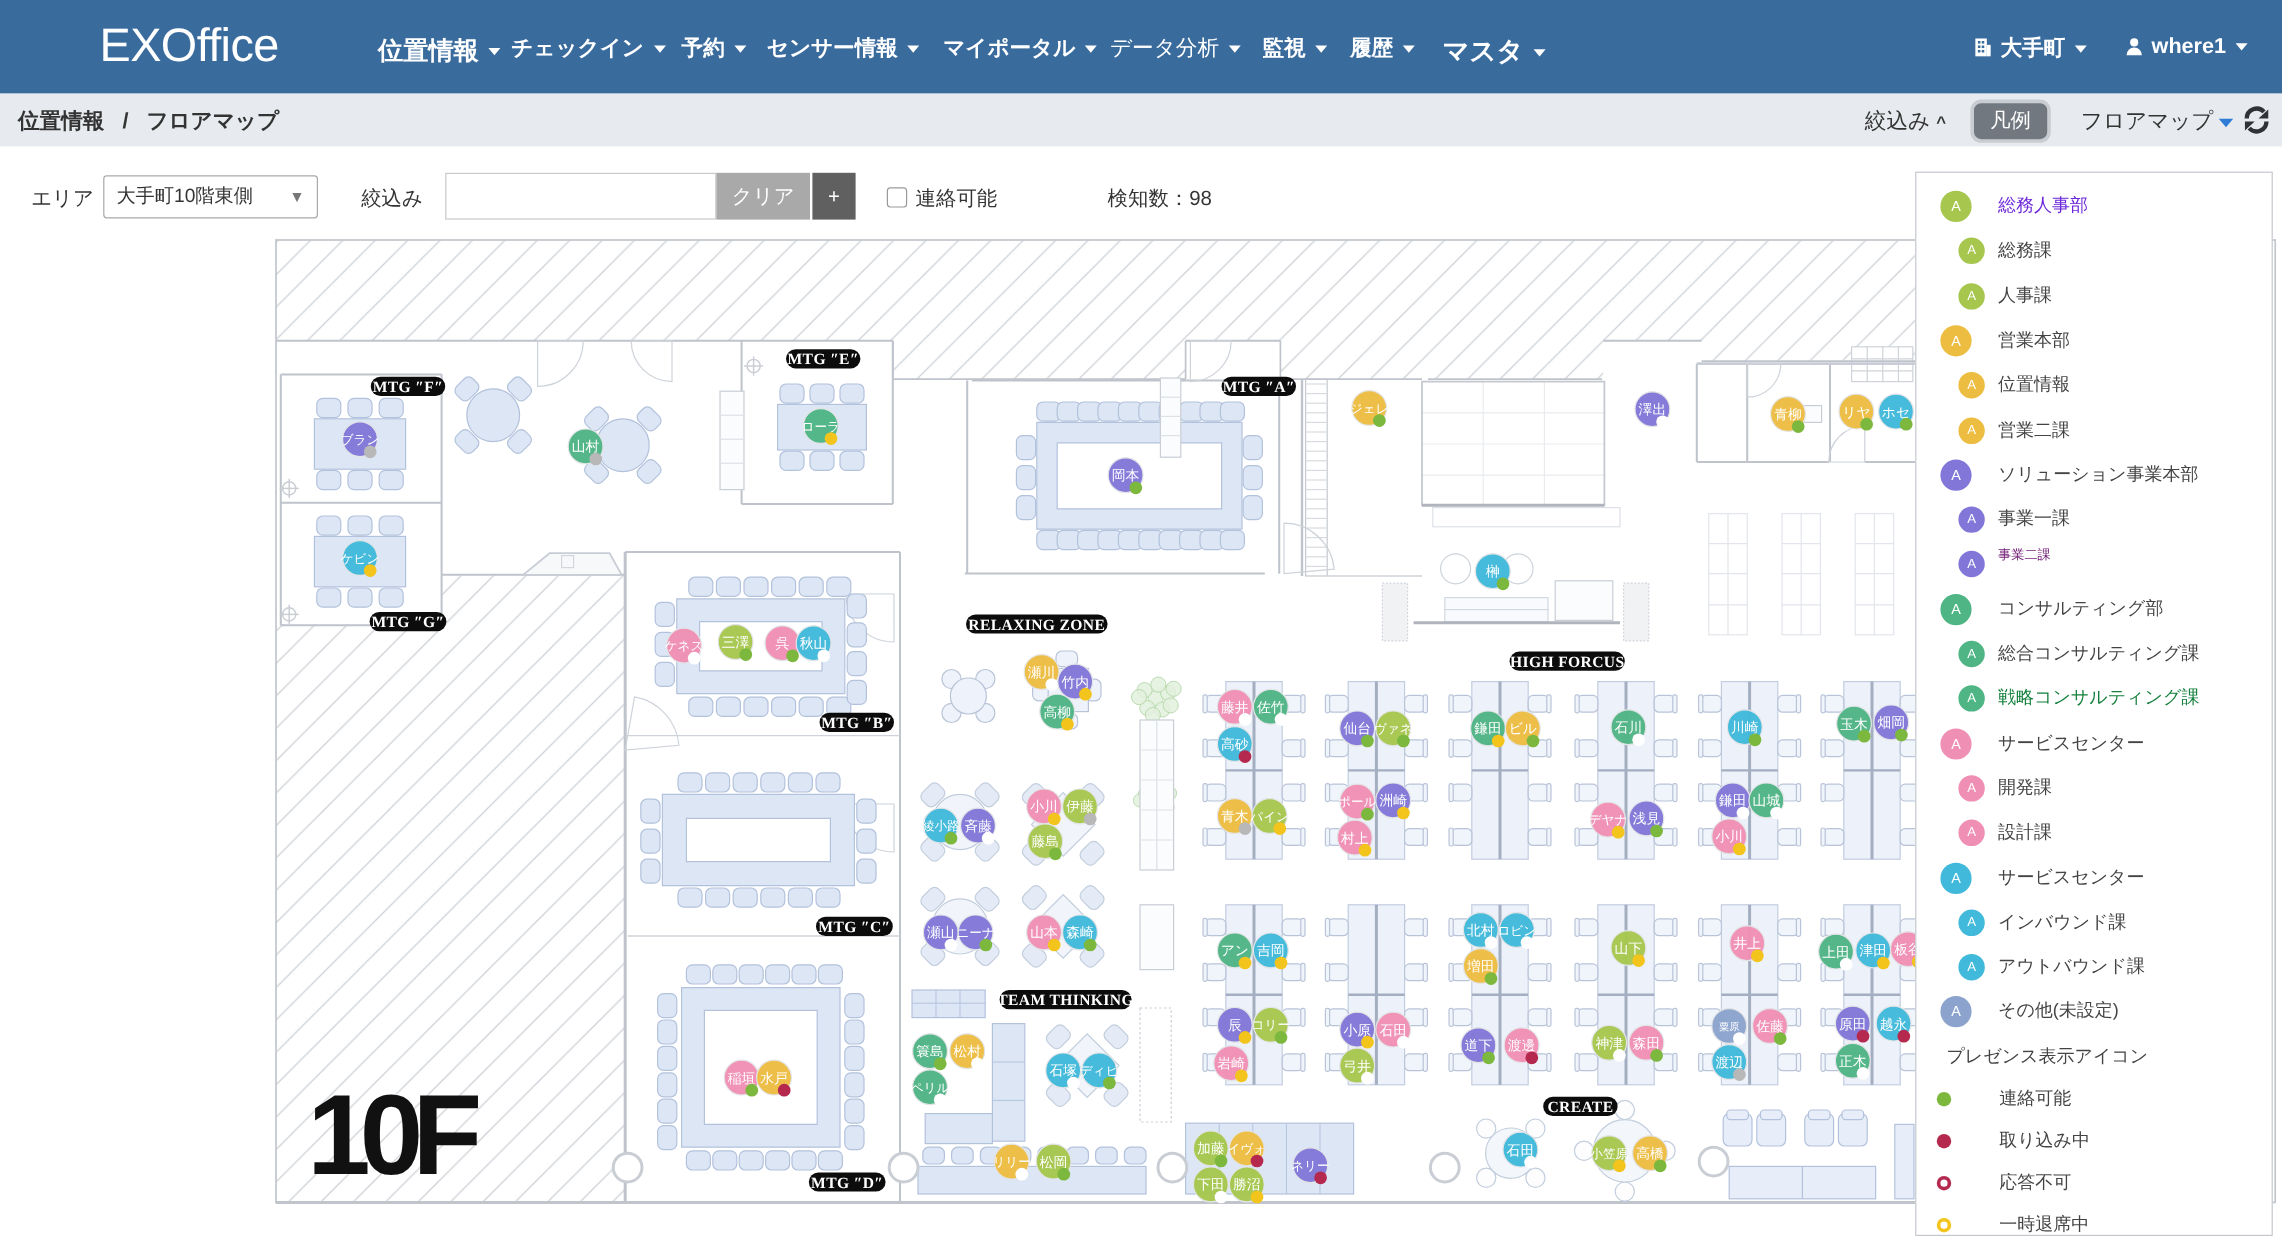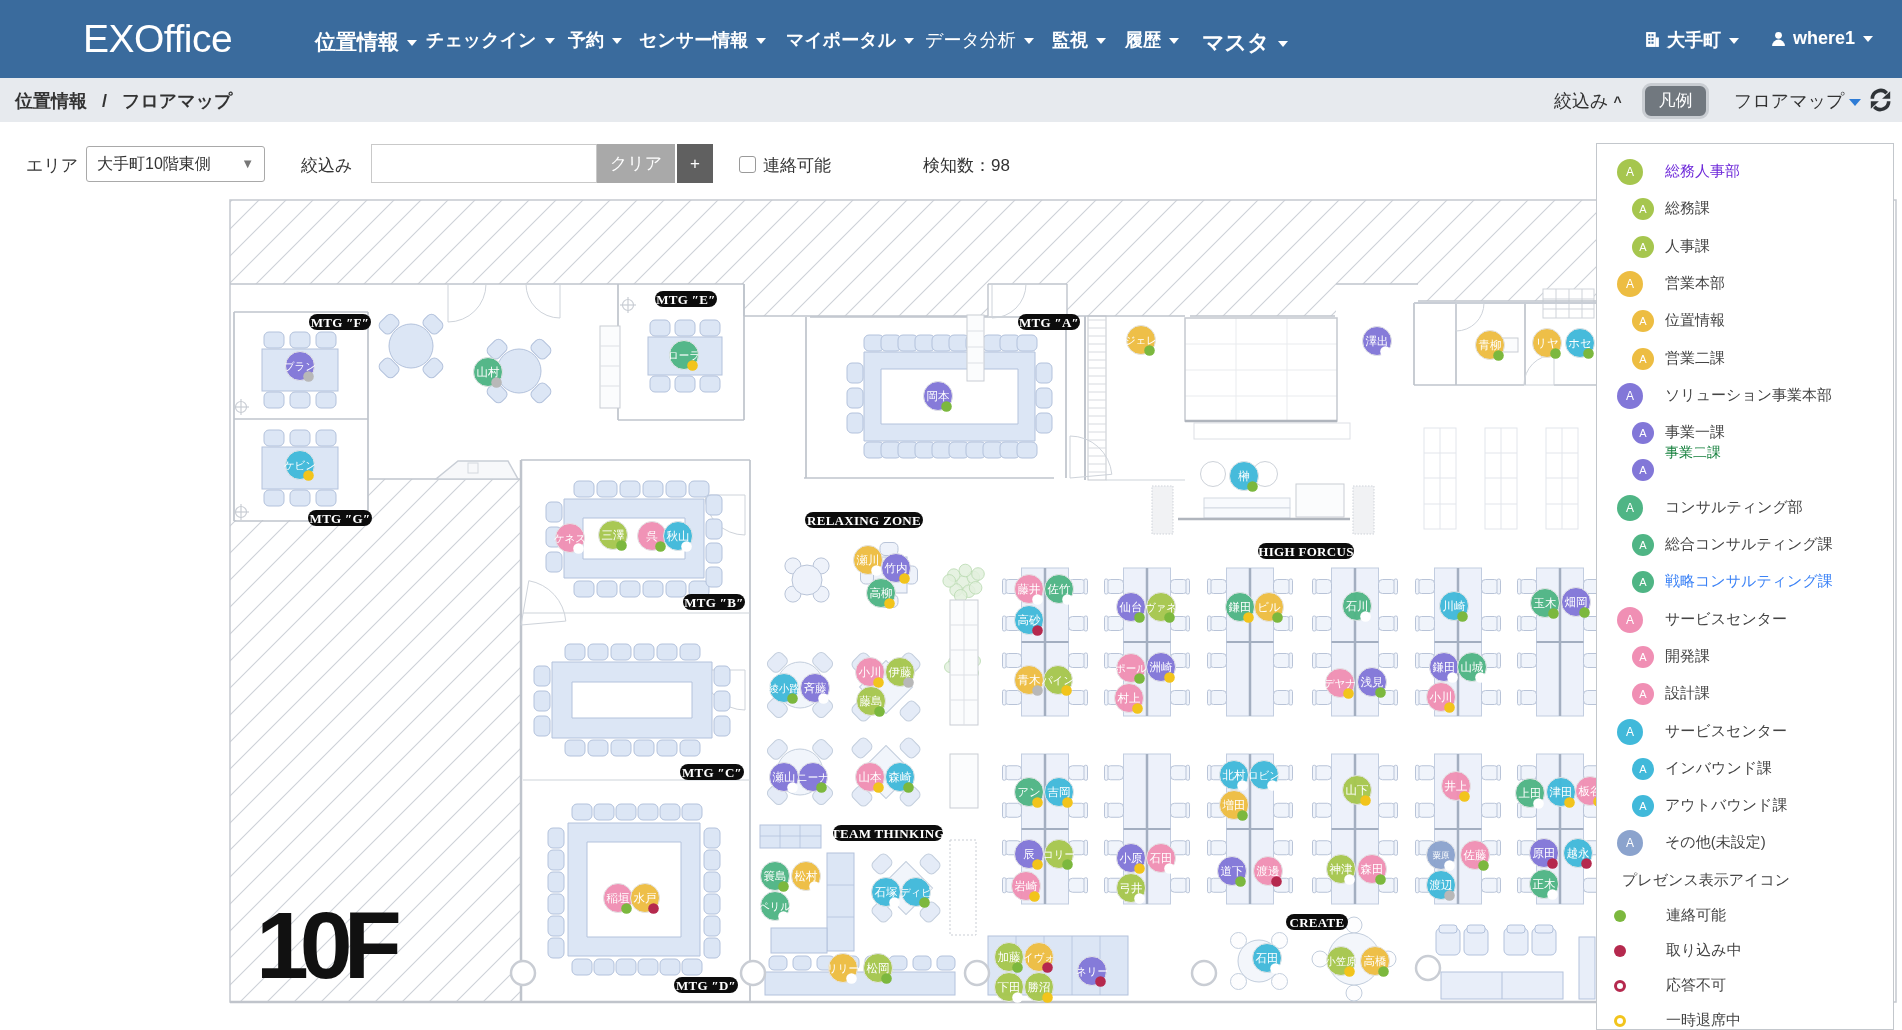--- a/index.html
+++ b/index.html
@@ -1465,27 +1465,27 @@
     <div style="position:absolute;left:68px;top:129.9px;font-size:15px;color:#444;white-space:nowrap">営業本部</div>
     <div style="position:absolute;left:35px;top:166.2px;width:22px;height:22px;border-radius:50%;background:#edbd42;color:#fff;text-align:center;line-height:22px;font-size:11px">A</div>
     <div style="position:absolute;left:68px;top:167.2px;font-size:15px;color:#444;white-space:nowrap">位置情報</div>
     <div style="position:absolute;left:35px;top:203.5px;width:22px;height:22px;border-radius:50%;background:#edbd42;color:#fff;text-align:center;line-height:22px;font-size:11px">A</div>
     <div style="position:absolute;left:68px;top:204.5px;font-size:15px;color:#444;white-space:nowrap">営業二課</div>
     <div style="position:absolute;left:20px;top:238.8px;width:26px;height:26px;border-radius:50%;background:#8277d8;color:#fff;text-align:center;line-height:26px;font-size:12px">A</div>
     <div style="position:absolute;left:68px;top:241.8px;font-size:15px;color:#444;white-space:nowrap">ソリューション事業本部</div>
     <div style="position:absolute;left:35px;top:278.1px;width:22px;height:22px;border-radius:50%;background:#8277d8;color:#fff;text-align:center;line-height:22px;font-size:11px">A</div>
     <div style="position:absolute;left:68px;top:279.1px;font-size:15px;color:#444;white-space:nowrap">事業一課</div>
     <div style="position:absolute;left:35px;top:315.4px;width:22px;height:22px;border-radius:50%;background:#8277d8;color:#fff;text-align:center;line-height:22px;font-size:11px">A</div>
-    <div style="position:absolute;left:68px;top:300px;font-size:14px;color:#15803d;white-space:nowrap">事業二課</div>
+    <div style="position:absolute;left:68px;top:311px;font-size:11px;color:#701a75;white-space:nowrap">事業二課</div>
     <div style="position:absolute;left:20px;top:350.7px;width:26px;height:26px;border-radius:50%;background:#4fb585;color:#fff;text-align:center;line-height:26px;font-size:12px">A</div>
     <div style="position:absolute;left:68px;top:353.7px;font-size:15px;color:#444;white-space:nowrap">コンサルティング部</div>
     <div style="position:absolute;left:35px;top:390.0px;width:22px;height:22px;border-radius:50%;background:#4fb585;color:#fff;text-align:center;line-height:22px;font-size:11px">A</div>
     <div style="position:absolute;left:68px;top:391.0px;font-size:15px;color:#444;white-space:nowrap">総合コンサルティング課</div>
     <div style="position:absolute;left:35px;top:427.3px;width:22px;height:22px;border-radius:50%;background:#4fb585;color:#fff;text-align:center;line-height:22px;font-size:11px">A</div>
-    <div style="position:absolute;left:68px;top:428.3px;font-size:15px;color:#3b82f6;white-space:nowrap">戦略コンサルティング課</div>
+    <div style="position:absolute;left:68px;top:428.3px;font-size:15px;color:#15803d;white-space:nowrap">戦略コンサルティング課</div>
     <div style="position:absolute;left:20px;top:462.6px;width:26px;height:26px;border-radius:50%;background:#f08fb4;color:#fff;text-align:center;line-height:26px;font-size:12px">A</div>
     <div style="position:absolute;left:68px;top:465.6px;font-size:15px;color:#444;white-space:nowrap">サービスセンター</div>
     <div style="position:absolute;left:35px;top:501.9px;width:22px;height:22px;border-radius:50%;background:#f08fb4;color:#fff;text-align:center;line-height:22px;font-size:11px">A</div>
     <div style="position:absolute;left:68px;top:502.9px;font-size:15px;color:#444;white-space:nowrap">開発課</div>
     <div style="position:absolute;left:35px;top:539.2px;width:22px;height:22px;border-radius:50%;background:#f08fb4;color:#fff;text-align:center;line-height:22px;font-size:11px">A</div>
     <div style="position:absolute;left:68px;top:540.2px;font-size:15px;color:#444;white-space:nowrap">設計課</div>
     <div style="position:absolute;left:20px;top:574.5px;width:26px;height:26px;border-radius:50%;background:#41b9da;color:#fff;text-align:center;line-height:26px;font-size:12px">A</div>
     <div style="position:absolute;left:68px;top:577.5px;font-size:15px;color:#444;white-space:nowrap">サービスセンター</div>
     <div style="position:absolute;left:35px;top:613.8px;width:22px;height:22px;border-radius:50%;background:#41b9da;color:#fff;text-align:center;line-height:22px;font-size:11px">A</div>
     <div style="position:absolute;left:68px;top:614.8px;font-size:15px;color:#444;white-space:nowrap">インバウンド課</div>

